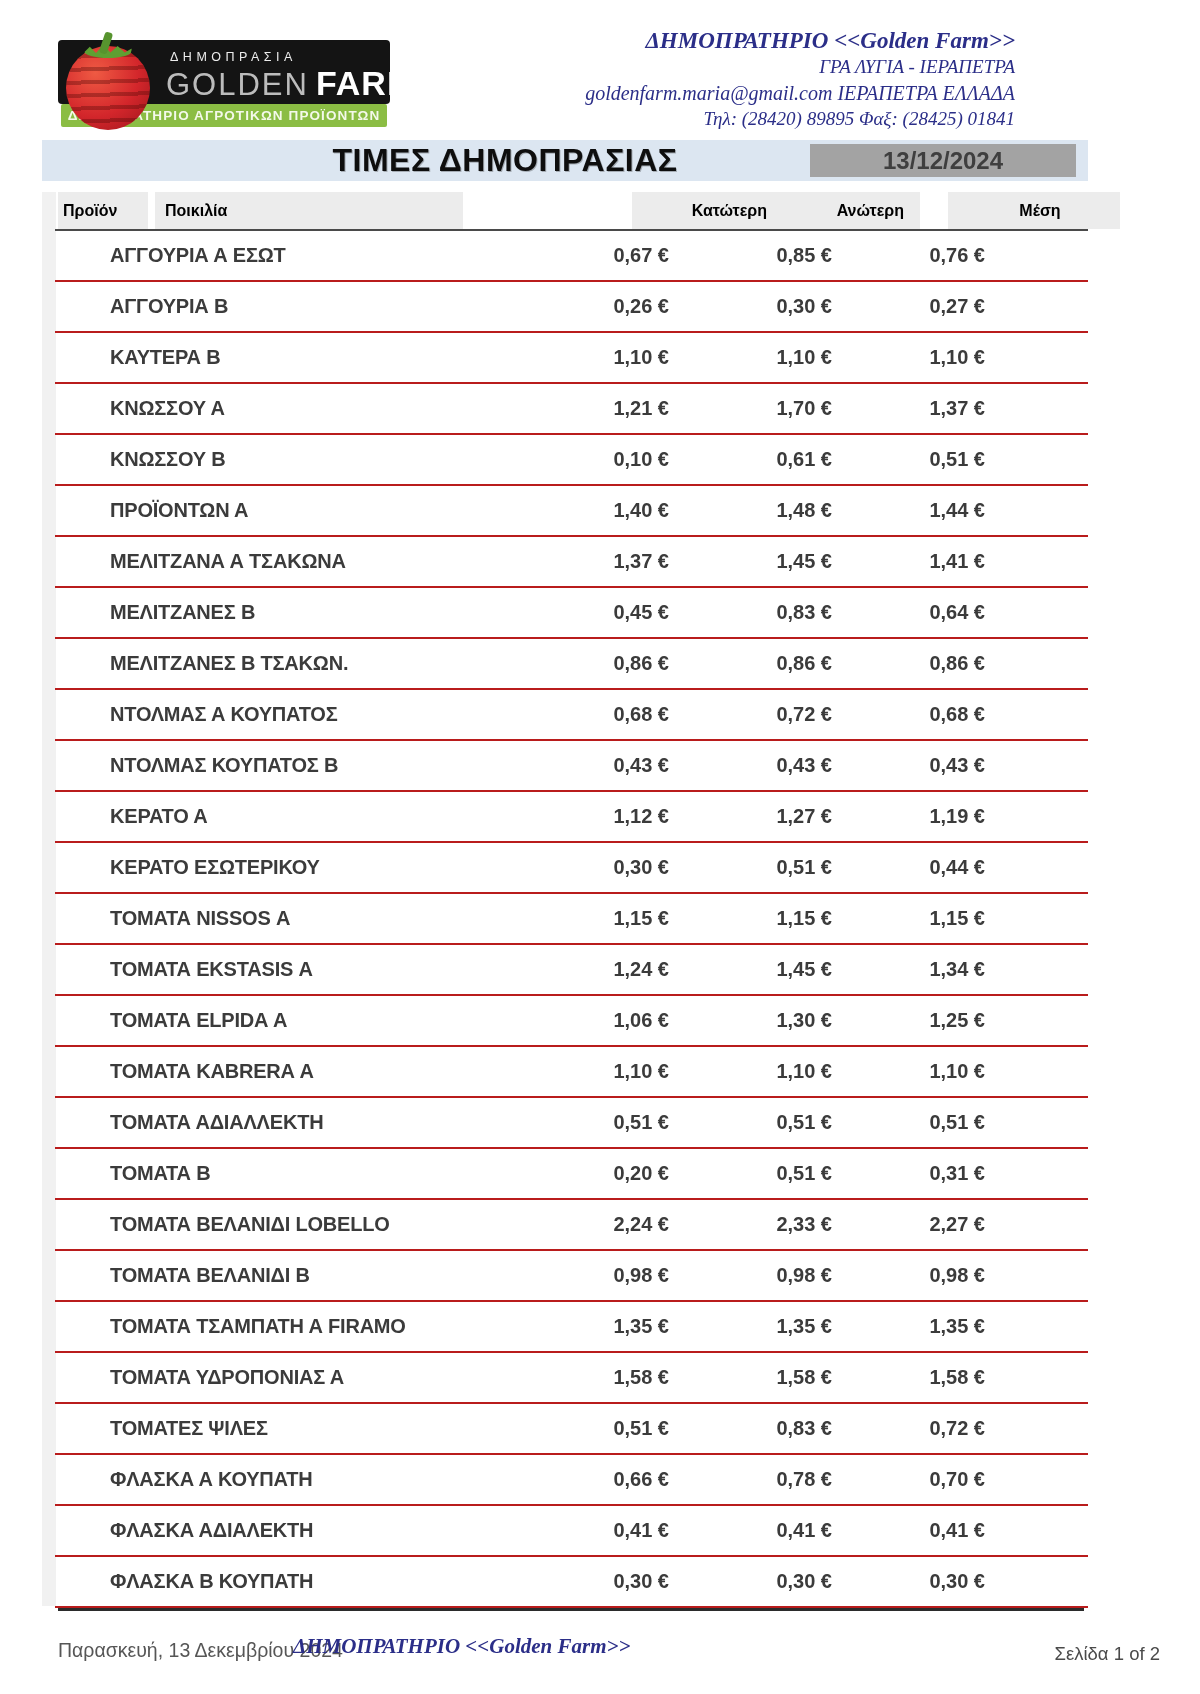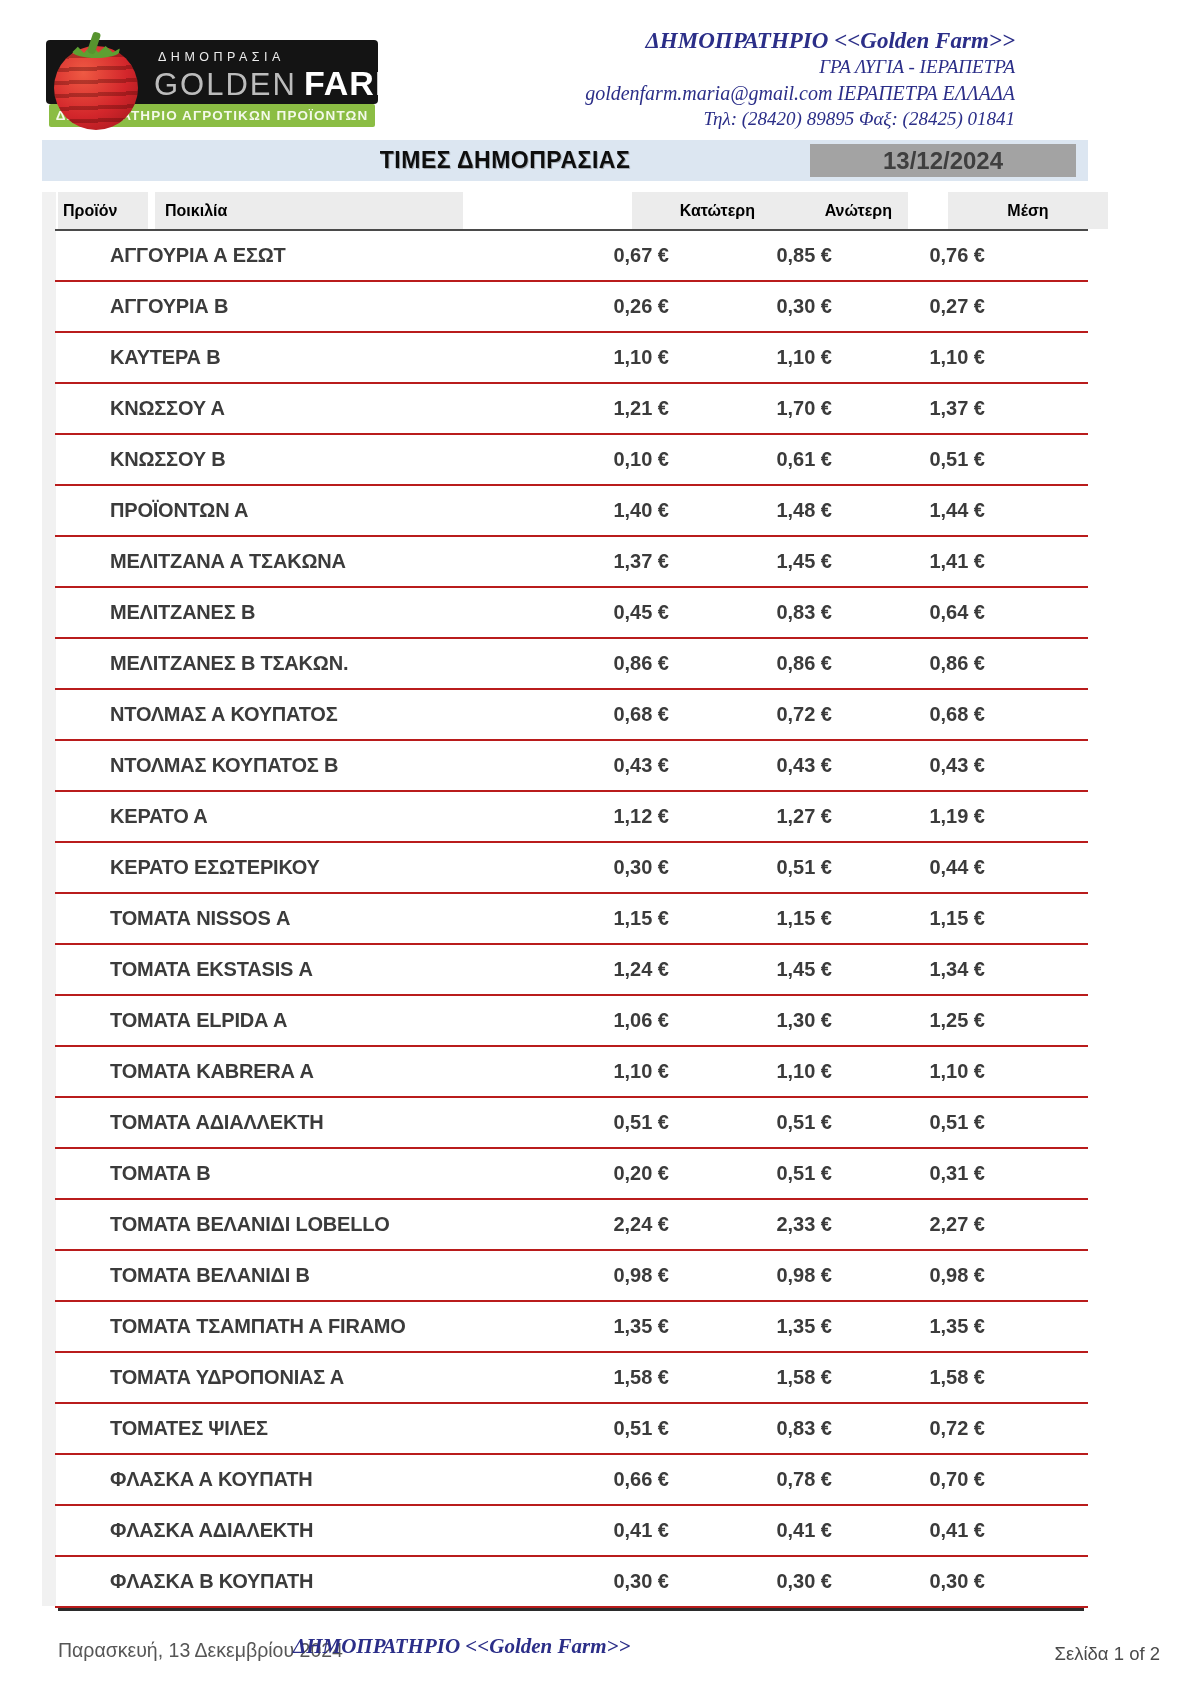--- a/index.html
+++ b/index.html
@@ -6,21 +6,21 @@
   body{
     width:1200px;height:1694px;
     background:#ffffff;
     font-family:"Liberation Sans", sans-serif;
     position:relative;
     -webkit-font-smoothing:antialiased;
   }
   .page{position:absolute;inset:0;overflow:hidden;background:#ffffff;}
 
   
-  .logo{position:absolute;left:46px;top:30px;width:332px;height:97px;}
+  .logo{position:absolute;left:58px;top:30px;width:332px;height:97px;}
   .logo-black{position:absolute;left:0;top:10px;width:332px;height:64px;background:#141414;border-radius:4px;}
   .logo-green{position:absolute;left:3px;top:74px;width:326px;height:23px;background:#8bbd44;border-radius:2px;
     display:flex;align-items:center;justify-content:center;
     color:#f4f9ea;font-size:13.5px;font-weight:bold;letter-spacing:1.1px;white-space:nowrap;}
   .tomato{position:absolute;left:8px;top:16px;width:84px;height:84px;border-radius:50%;
     background:radial-gradient(circle at 35% 32%, #ef5a43 0%, #d3262b 55%, #9c151c 100%);z-index:3;}
   .tomato::before{content:"";position:absolute;inset:0;border-radius:50%;
     background:repeating-linear-gradient(178deg, rgba(90,10,8,0) 0 9px, rgba(90,10,8,0.38) 9px 13px);}
   .tomato-stem{position:absolute;left:44px;top:2px;width:8px;height:22px;background:#57942e;
     transform:rotate(18deg);border-radius:3px;z-index:4;}
@@ -36,29 +36,29 @@
   .contact{position:absolute;top:28px;right:185px;text-align:right;
     font-family:"Liberation Serif", serif;font-style:italic;color:#2b2e88;line-height:26px;}
   .contact .l1{font-size:23px;font-weight:bold;}
   .contact .l2{font-size:19px;}
   .contact .l3{font-size:20px;}
   .contact .l4{font-size:19px;}
 
   
   .titlebar{position:absolute;left:42px;top:140px;width:1046px;height:41px;background:#dce6f1;}
   .title{position:absolute;left:0;top:0;width:926px;text-align:center;
-    font-size:23px;font-weight:bold;color:#0e0e0e;line-height:41px;letter-spacing:0.5px;
+    font-size:32px;font-weight:bold;color:#0e0e0e;line-height:41px;letter-spacing:0.5px;
     text-shadow:1px 1px 0 rgba(0,0,0,0.25);}
   .datebox{position:absolute;left:768px;top:4px;width:266px;height:33px;background:#a3a3a3;
     display:flex;align-items:center;justify-content:center;}
   .datebox span{font-size:24px;font-weight:bold;color:#3f3f3f;}
 
   
   .colhead{position:absolute;left:0;top:192px;width:1200px;height:37px;font-weight:bold;font-size:16px;color:#000;}
-  .hb{position:absolute;top:0;height:37px;background:#ececec;line-height:37px;white-space:nowrap;}
+  .hb{position:absolute;top:0;height:37px;background:#ececec;line-height:37px;white-space:nowrap;padding-left:12px;}
   .hb-product{left:58px;width:90px;padding-left:5px;box-sizing:border-box;}
   .hb-variety{left:155px;width:308px;padding-left:10px;box-sizing:border-box;}
   .hb-lowhigh{left:632px;width:276px;}
   .hb-lowhigh .h-low{position:absolute;right:153px;top:0;}
   .hb-lowhigh .h-high{position:absolute;right:16px;top:0;}
   .hb-avg{left:948px;width:160px;text-align:center;}
 
   
   .gutter{position:absolute;left:42px;top:192px;width:14px;height:1414px;background:#f1f1f1;}
   .tbody{position:absolute;left:55px;top:229px;width:1033px;border-top:2px solid #4a4a4a;}

